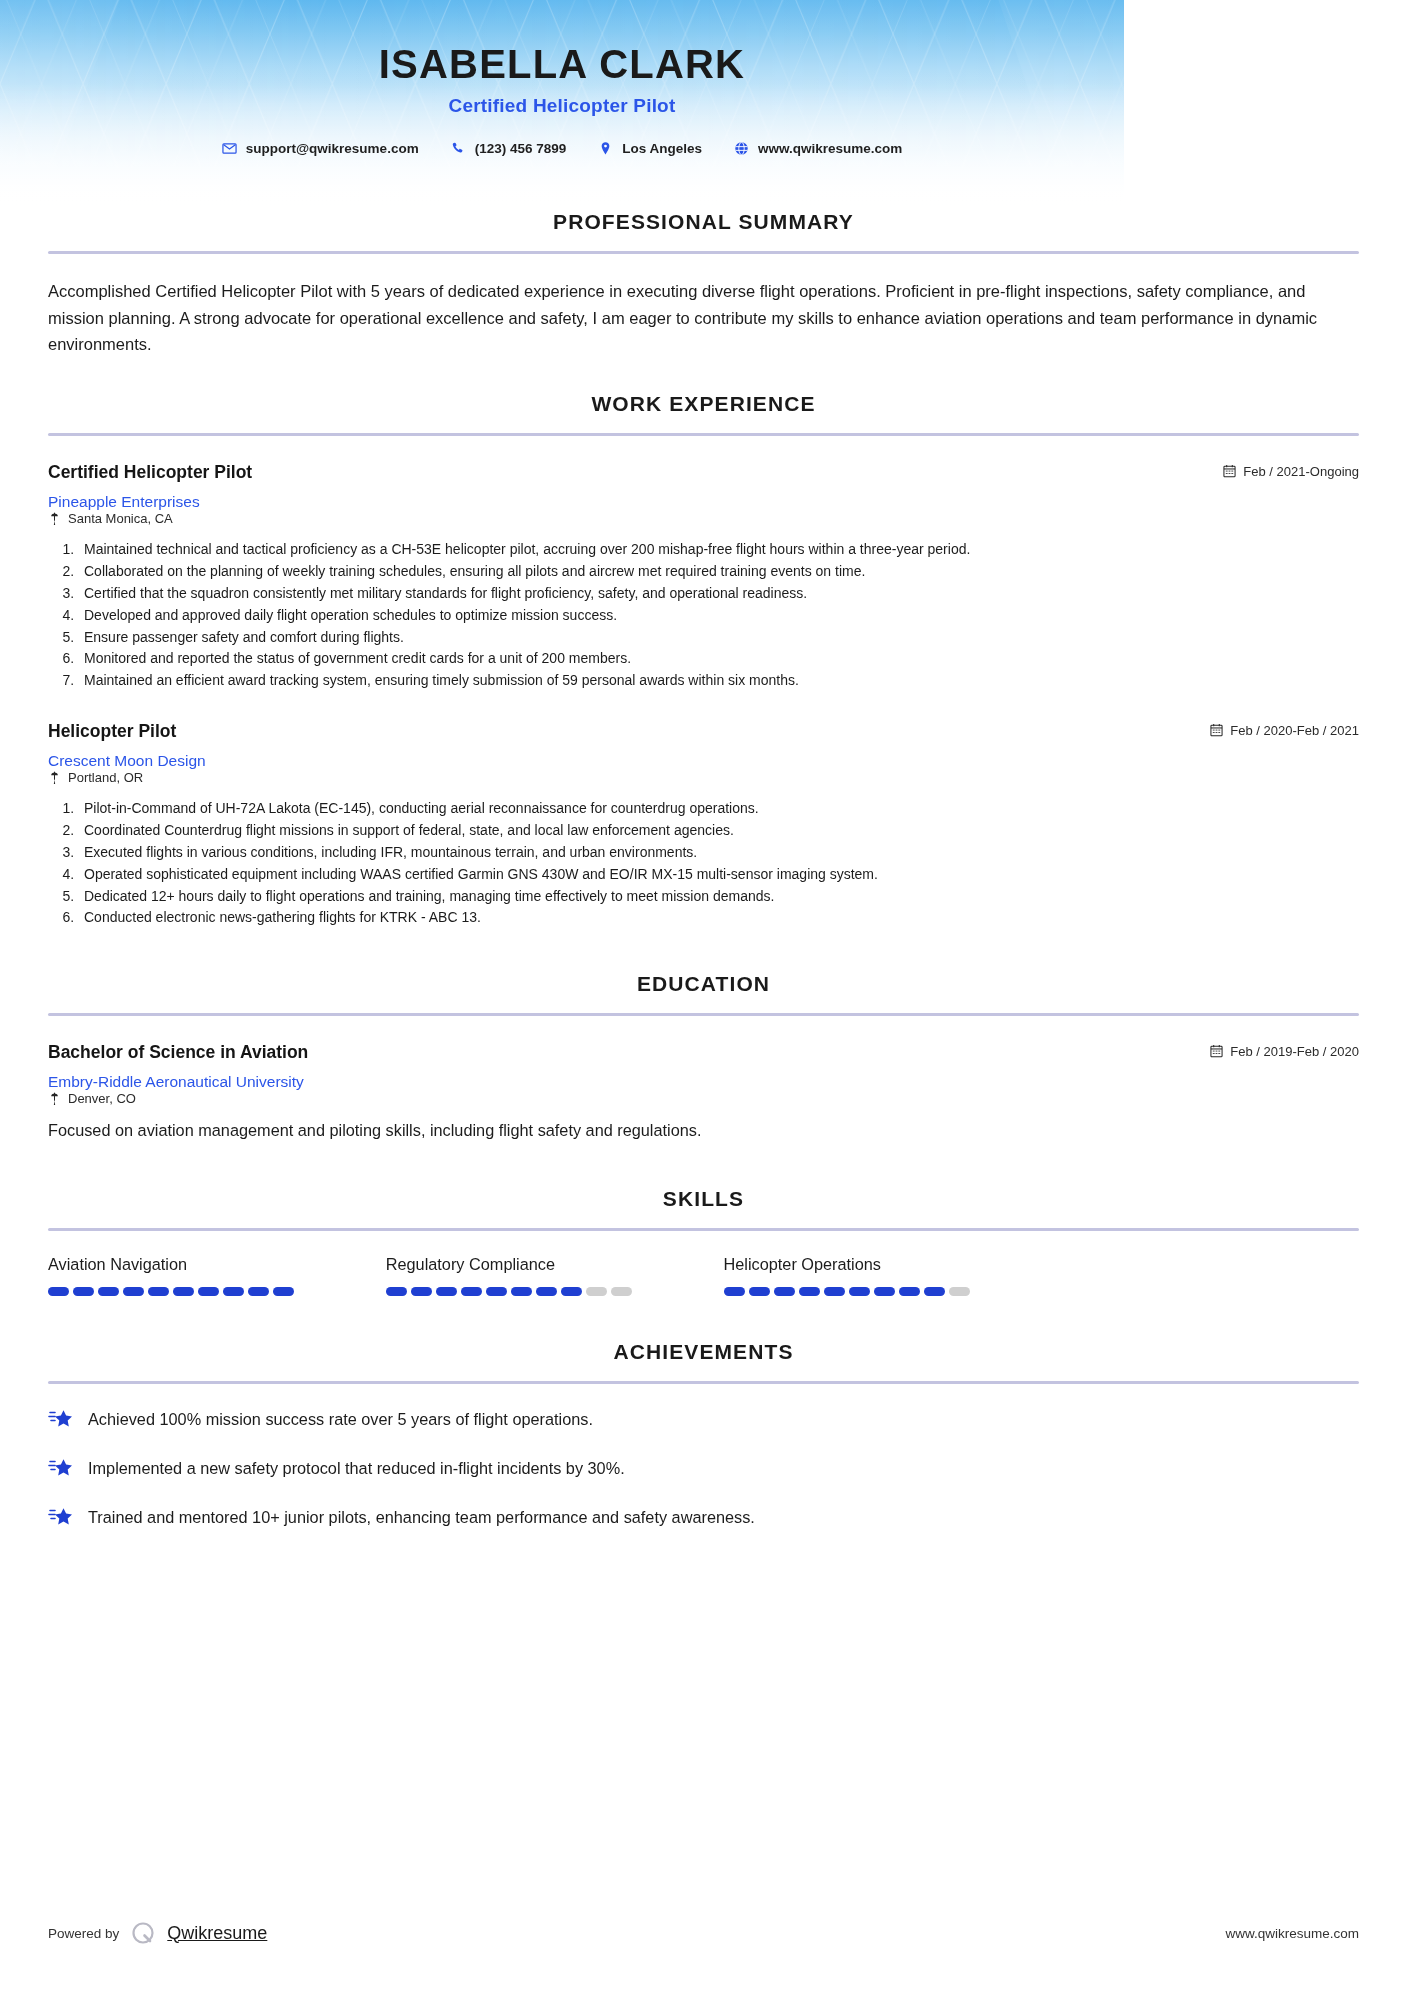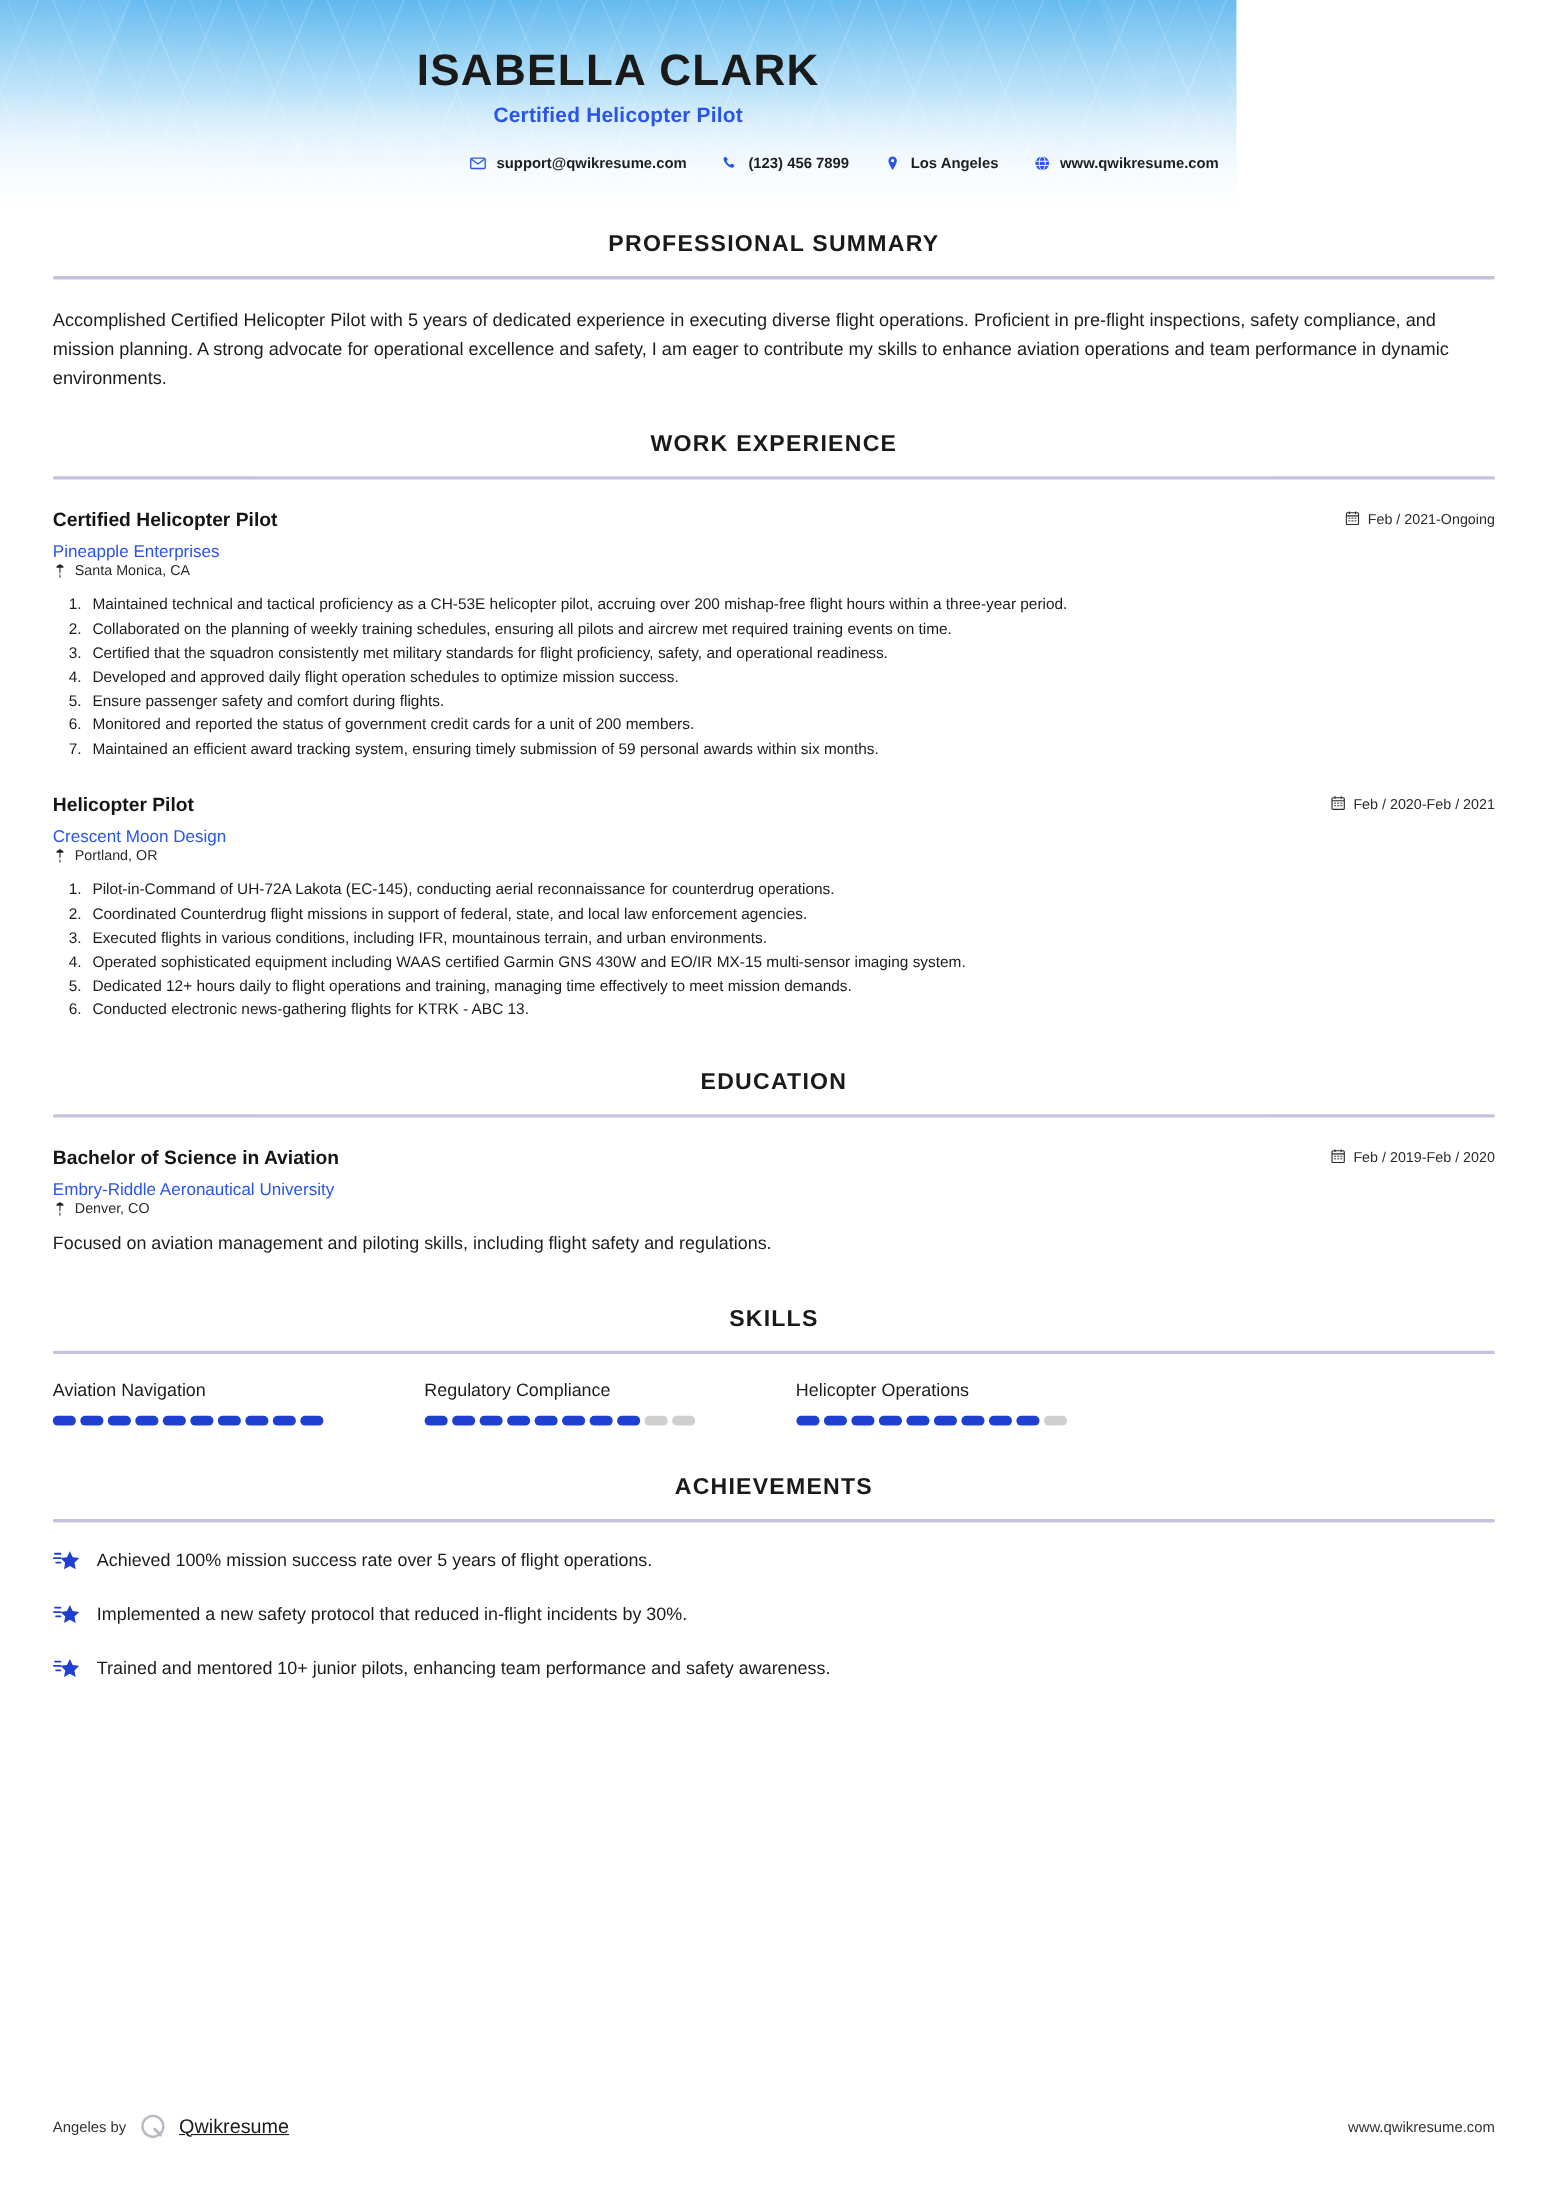--- a/index.html
+++ b/index.html
@@ -64,21 +64,21 @@
   .job-title {
     font-size: 19px;
     font-weight: bold;
     color: #2b55e8;
     margin-top: 9px;
     letter-spacing: 0.2px;
   }
   .contact-row {
     margin-top: 24px;
     display: flex;
-    justify-content: flex-end;
+    justify-content: center;
     align-items: center;
     gap: 0;
     font-size: 13.5px;
     color: #1f1f1f;
     font-weight: bold;
   }
   .contact-item {
     display: flex;
     align-items: center;
     gap: 9px;
@@ -548,21 +548,21 @@
           </span>
           <span class="ach-text">Trained and mentored 10+ junior pilots, enhancing team performance and safety awareness.</span>
         </div>
       </div>
     </div>
 
   </div>
 
   <div class="footer">
     <div class="footer-left">
-      <span>Angeles by</span>
+      <span>Powered by</span>
       <span class="brand-logo">
         <svg width="26" height="26" viewBox="0 0 26 26">
           <circle cx="13" cy="13" r="9.5" fill="none" stroke="#b9b9c4" stroke-width="2.2"></circle>
           <path d="M14.5 15.5 L20 21" stroke="#b9b9c4" stroke-width="2.6" stroke-linecap="round"></path>
         </svg>
       </span>
       <span class="brand-name">Qwikresume</span>
     </div>
     <div class="footer-right">www.qwikresume.com</div>
   </div>

